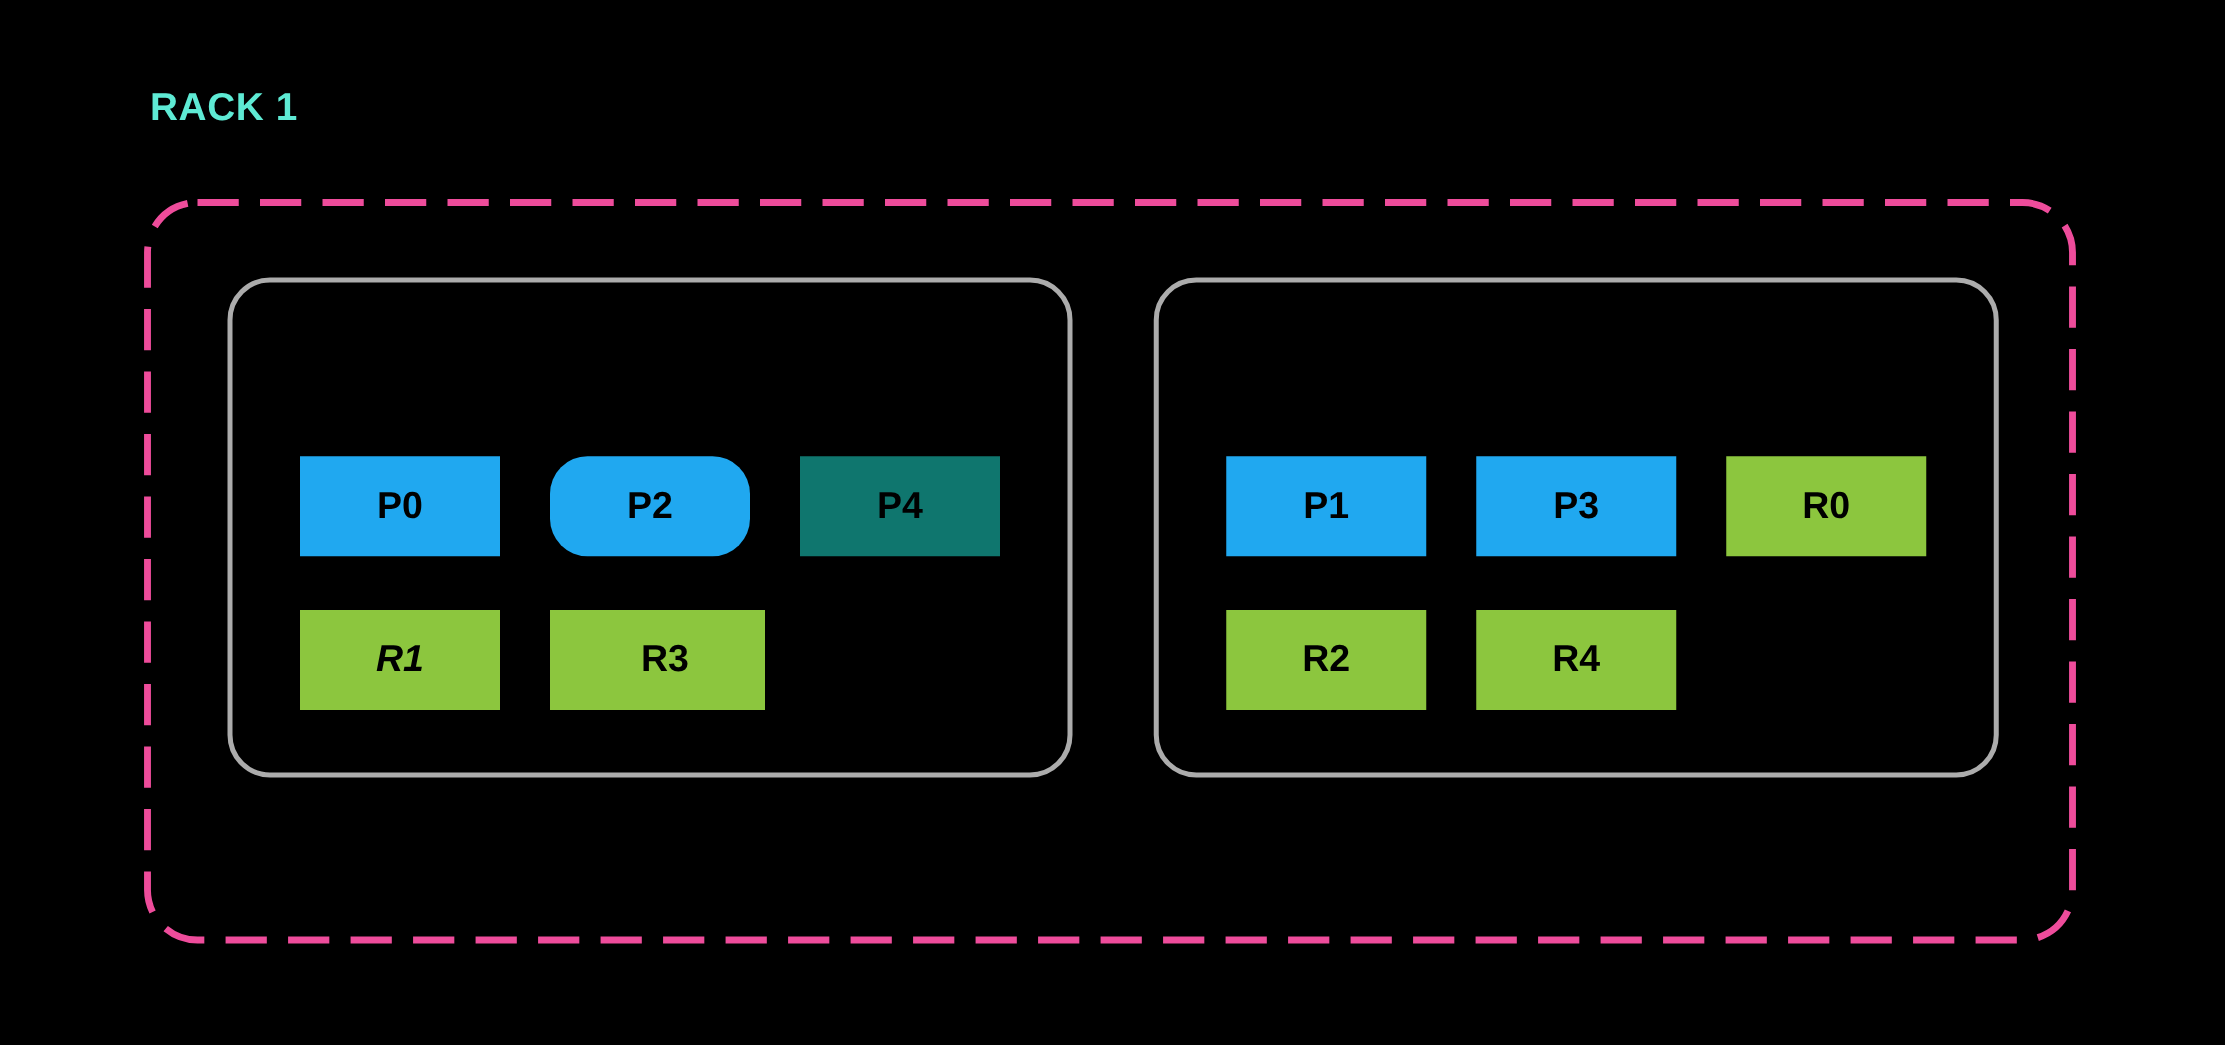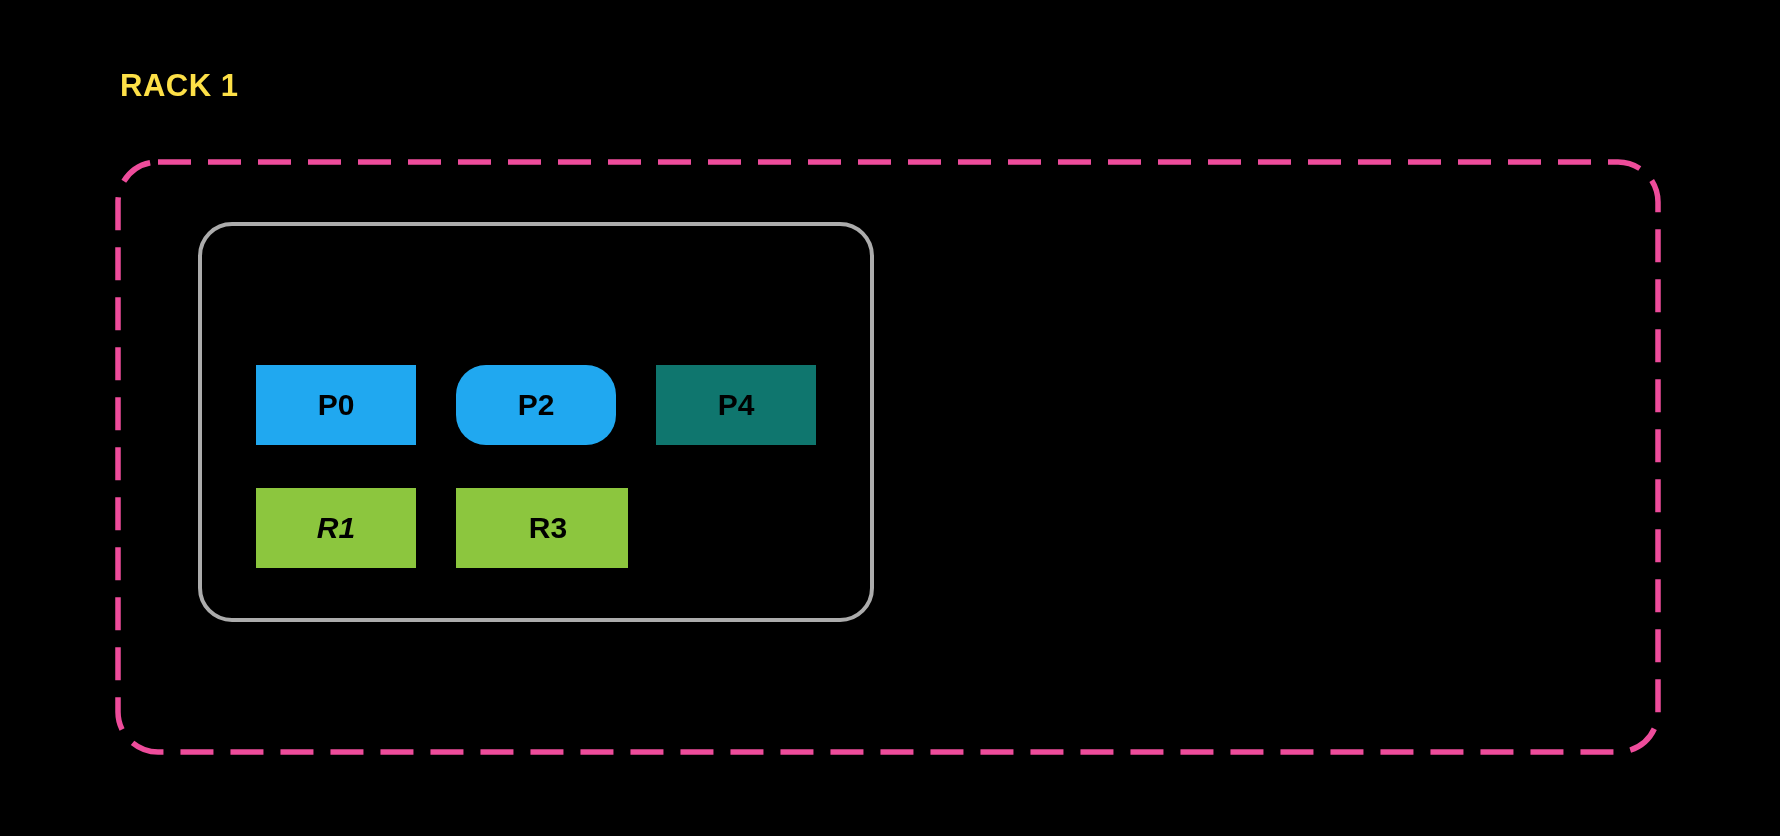--- a/index.html
+++ b/index.html
@@ -61,32 +61,43 @@
     font-size: 30px;
     font-weight: bold;
     color: #000000;
   }
 </style>
 </head>
 <body>
 
 <div class="canvas">
 
-  <div class="rack-label" style="color: #fde047;">RACK 1</div>
+  <div class="rack-label" style="color: #5eead4;">RACK 1</div>
 
   <svg class="rack-boundary-svg" viewBox="0 0 1550 600" xmlns="http://www.w3.org/2000/svg">
     <rect x="5" y="5" width="1540" height="590" rx="40" ry="40" fill="none" stroke-width="5.5" stroke-dasharray="33 17" style="stroke: rgb(238, 76, 155);"></rect>
   </svg>
 
-  <div class="node node-left" style="border-color: rgb(172, 172, 172); margin-left: 16px;">
+  <div class="node node-left" style="border-color: rgb(172, 172, 172);">
     <div class="row">
       <div class="cell" style="background-color: rgb(32, 168, 240);">P0</div>
       <div class="cell" style="background-color: rgb(32, 168, 240); border-radius: 30px;">P2</div>
       <div class="cell" style="background-color: #0f766e;">P4</div>
     </div>
     <div class="row">
       <div class="cell" style="background-color: rgb(140, 198, 62); font-style: italic;">R1</div>
       <div class="cell" style="background-color: rgb(140, 198, 62); padding-left: 12px;">R3</div>
     </div>
   </div>
 
+  <div class="node node-right" style="border-color: rgb(172, 172, 172);">
+    <div class="row">
+      <div class="cell" style="background-color: rgb(32, 168, 240);">P1</div>
+      <div class="cell" style="background-color: rgb(32, 168, 240);">P3</div>
+      <div class="cell" style="background-color: rgb(140, 198, 62);">R0</div>
+    </div>
+    <div class="row">
+      <div class="cell" style="background-color: rgb(140, 198, 62);">R2</div>
+      <div class="cell" style="background-color: rgb(140, 198, 62);">R4</div>
+    </div>
+  </div>
 
 </div>
 
 </body></html>

